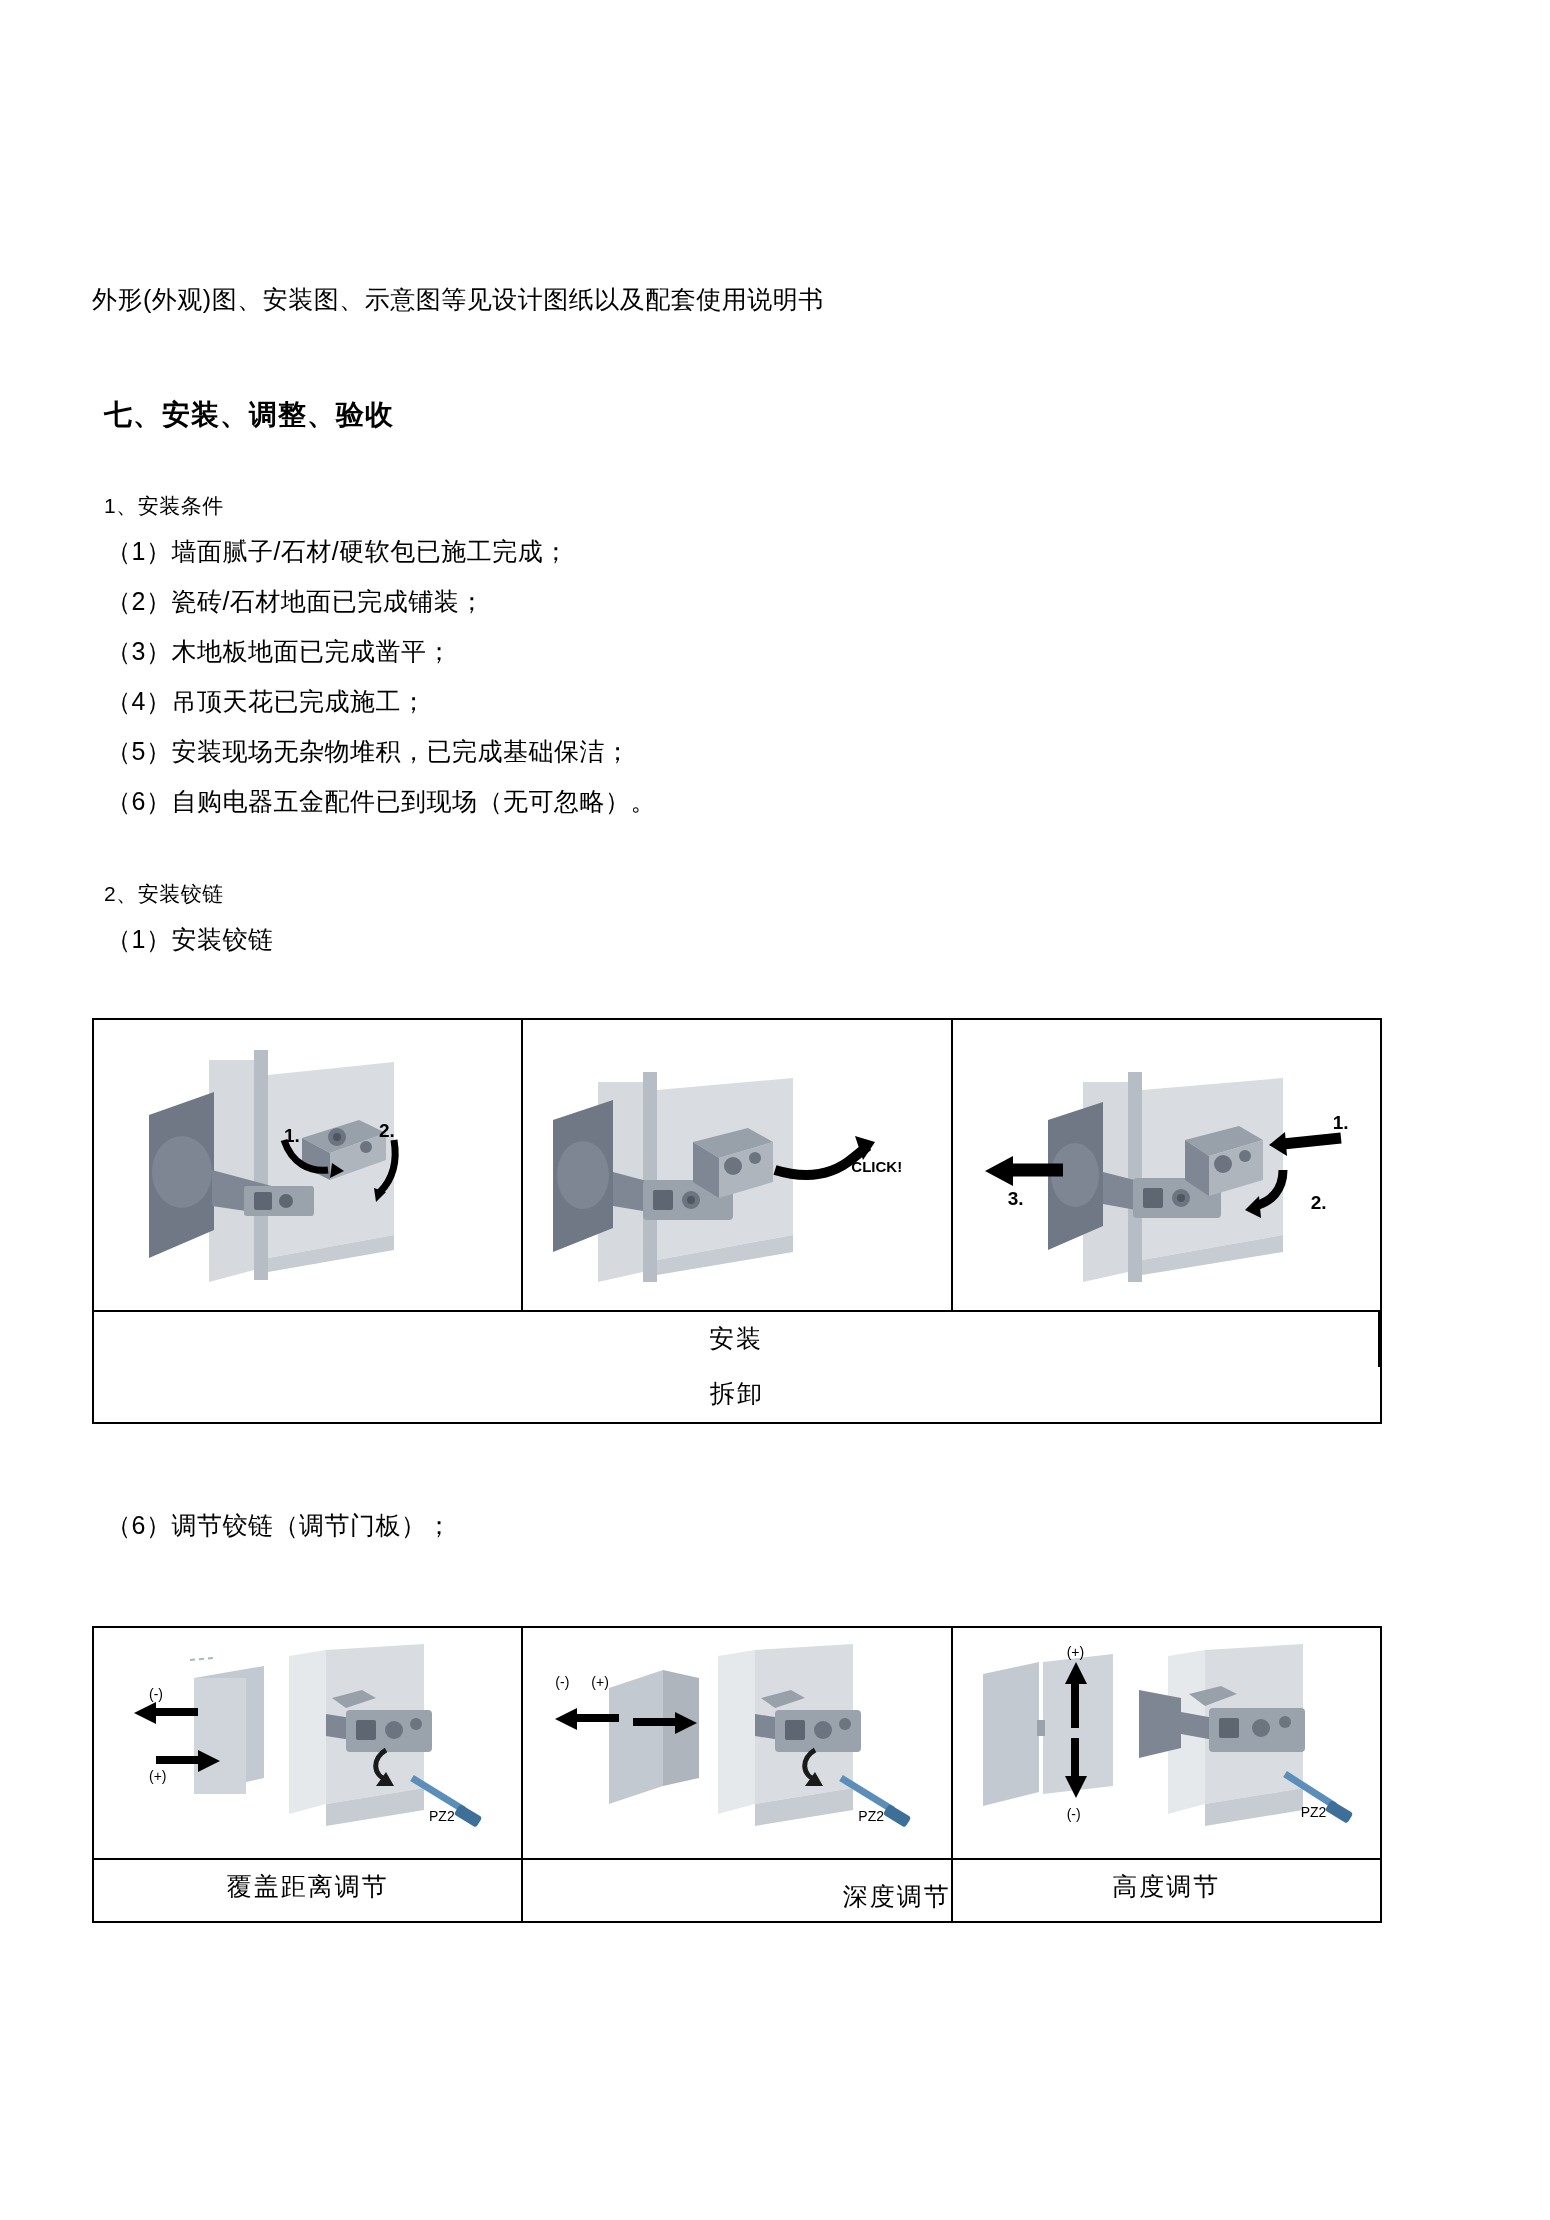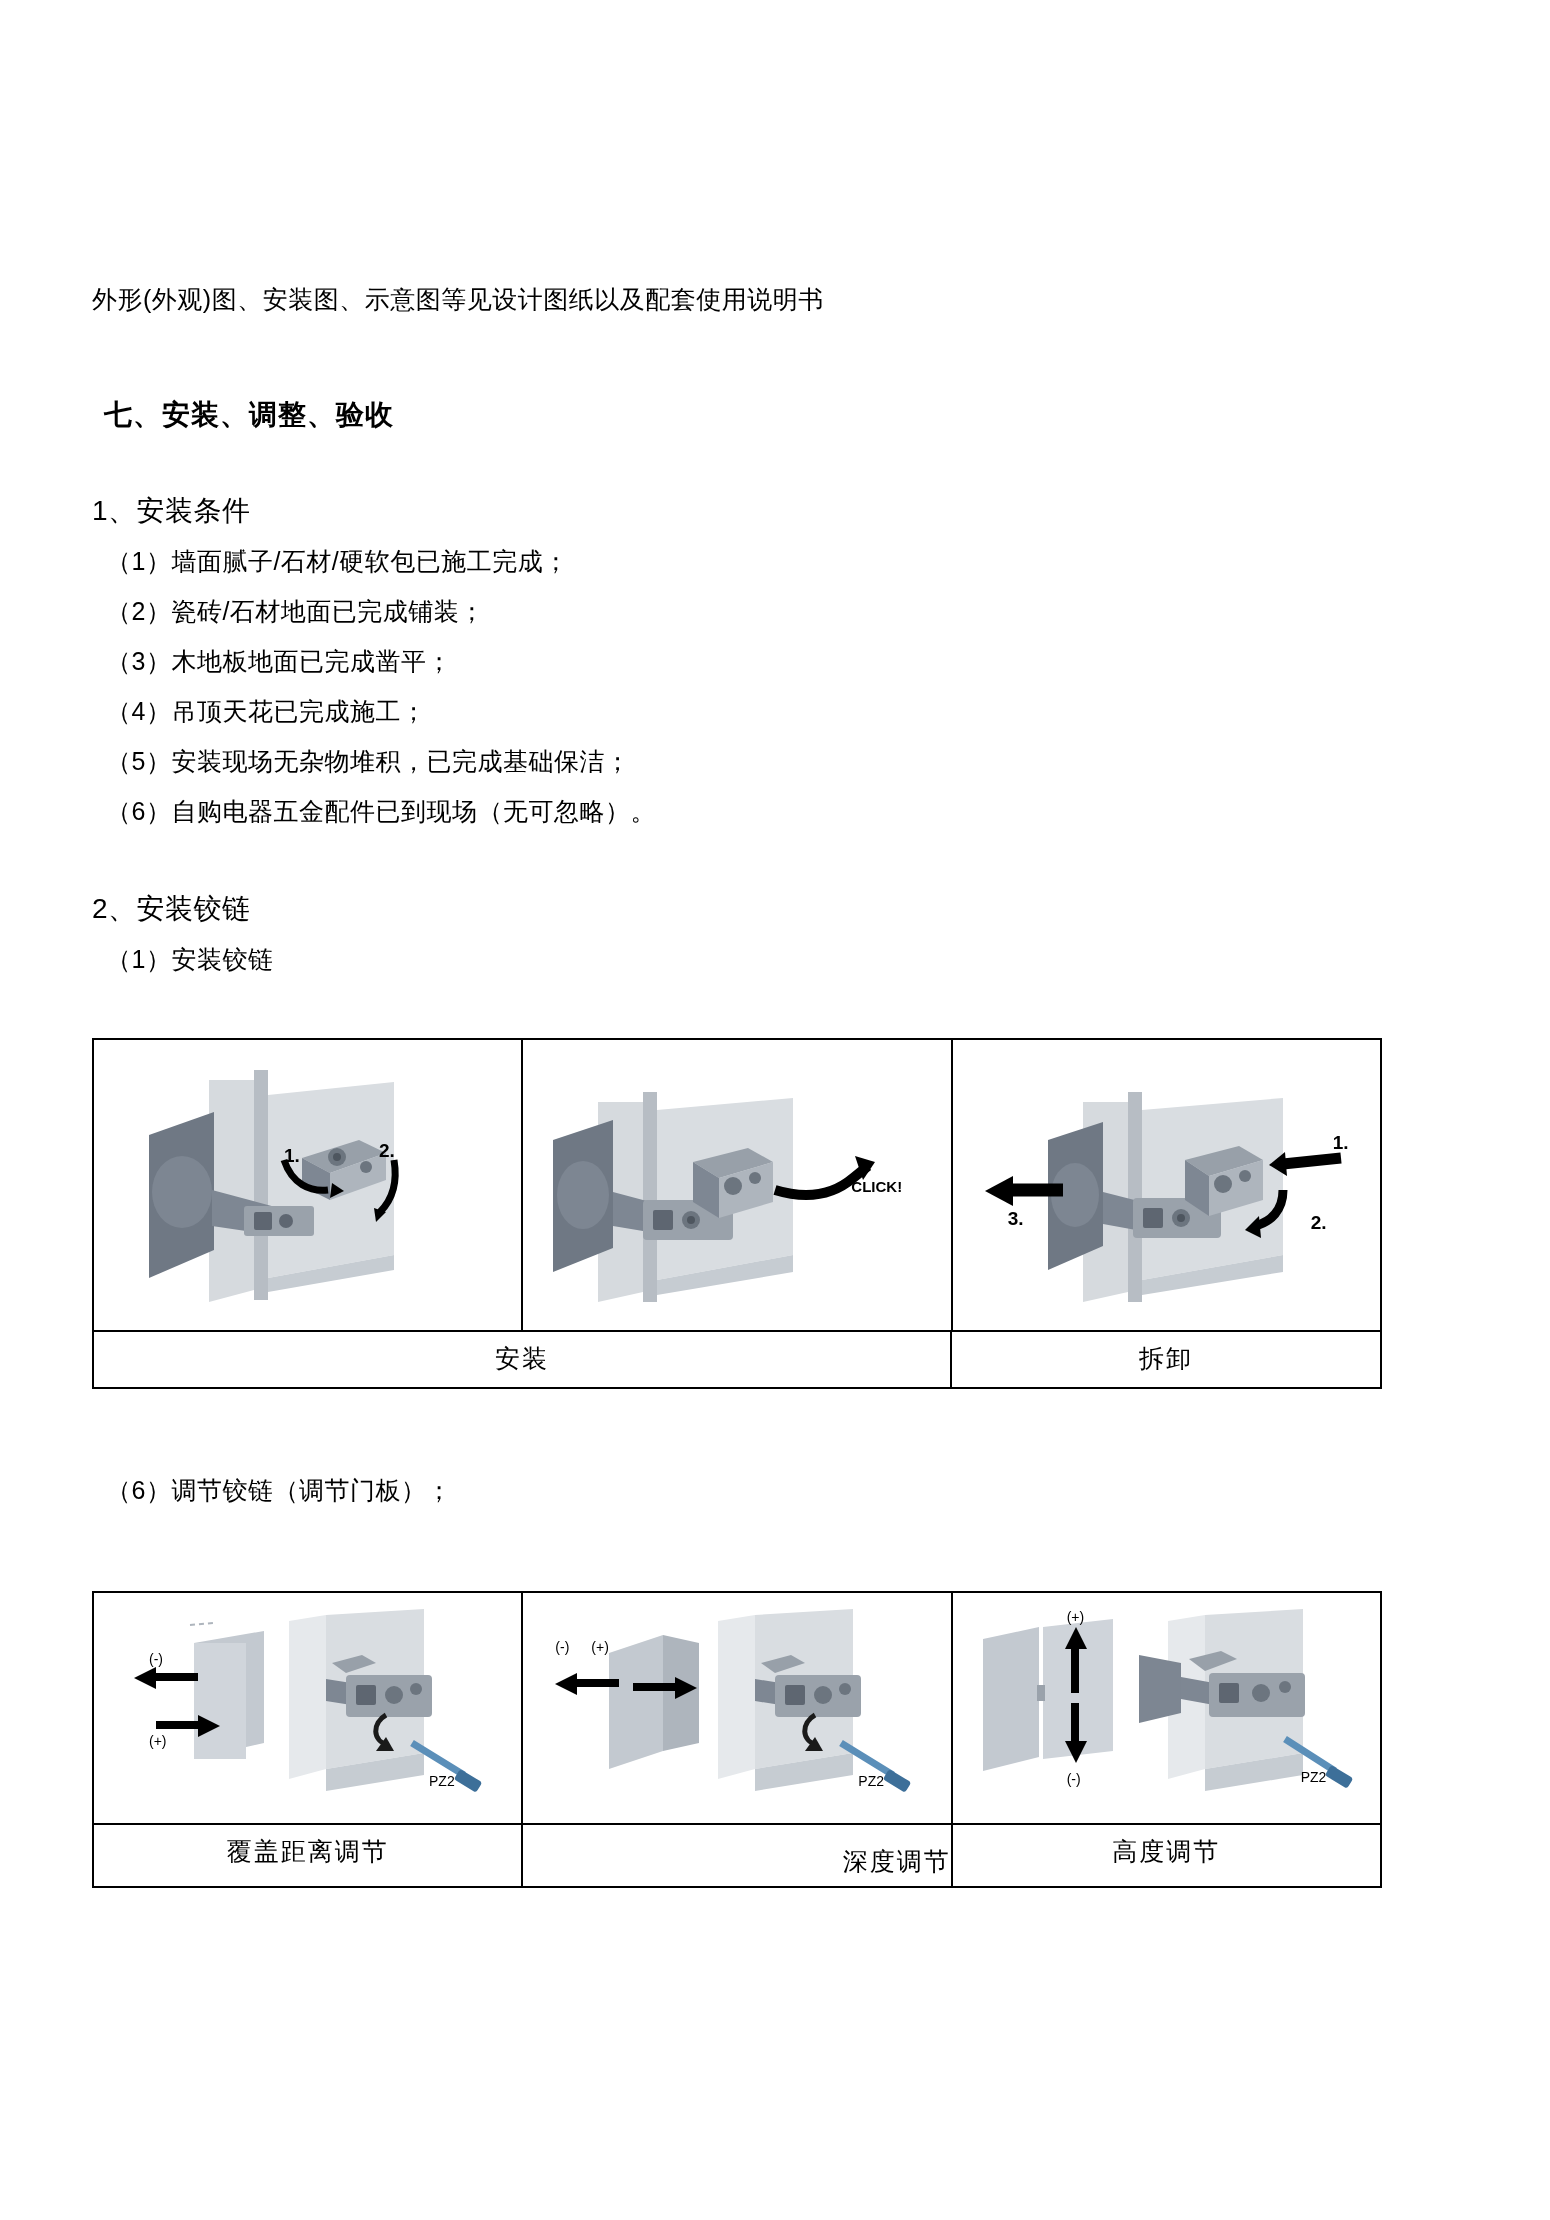--- a/index.html
+++ b/index.html
@@ -33,22 +33,22 @@
     letter-spacing: 0.5px;
     margin-bottom: 78px;
   }
   h2.section-title {
     font-size: 28px;
     font-weight: bold;
     margin: 0 0 58px 12px;
     letter-spacing: 1px;
   }
   .sub-title {
-    font-size: 28px;
-    margin: 0 0 6px 0;
+    font-size: 21px;
+    margin: 0 0 6px 12px;
     letter-spacing: 0.5px;
   }
   .list-item {
     font-size: 25px;
     line-height: 50px;
     margin-left: 14px;
     letter-spacing: 0.5px;
   }
   .gap-lg { height: 54px; }
 
@@ -217,21 +217,21 @@
             <path d="M110,150 L58,150" stroke="#000" stroke-width="13" fill="none"></path>
             <polygon points="60,136 32,151 60,166" fill="#000"></polygon>
           </svg>
           <span class="arrow-label" style="left:380px; top:92px;">1.</span>
           <span class="arrow-label" style="left:358px; top:172px;">2.</span>
           <span class="arrow-label" style="left:55px; top:168px;">3.</span>
         </div>
       </div>
     </div>
 
-    <div class="figure" style="border-top:none;">
+    <div class="figure" style="border-top:none;flex-direction:column;">
       <div class="fig-cell" style="flex:2;">
         <div style="text-align:center; font-size:25px; padding:10px 0 12px 0; letter-spacing:2px;">安装</div>
       </div>
       <div class="fig-cell" style="flex:1;">
         <div style="text-align:center; font-size:25px; padding:10px 0 12px 0; letter-spacing:2px;font-family:Liberation Mono, monospace;">拆卸</div>
       </div>
     </div>
 
     <div class="gap-lg"></div>
     <div class="list-item" style="margin-top:22px;">（6）调节铰链（调节门板）；</div>

